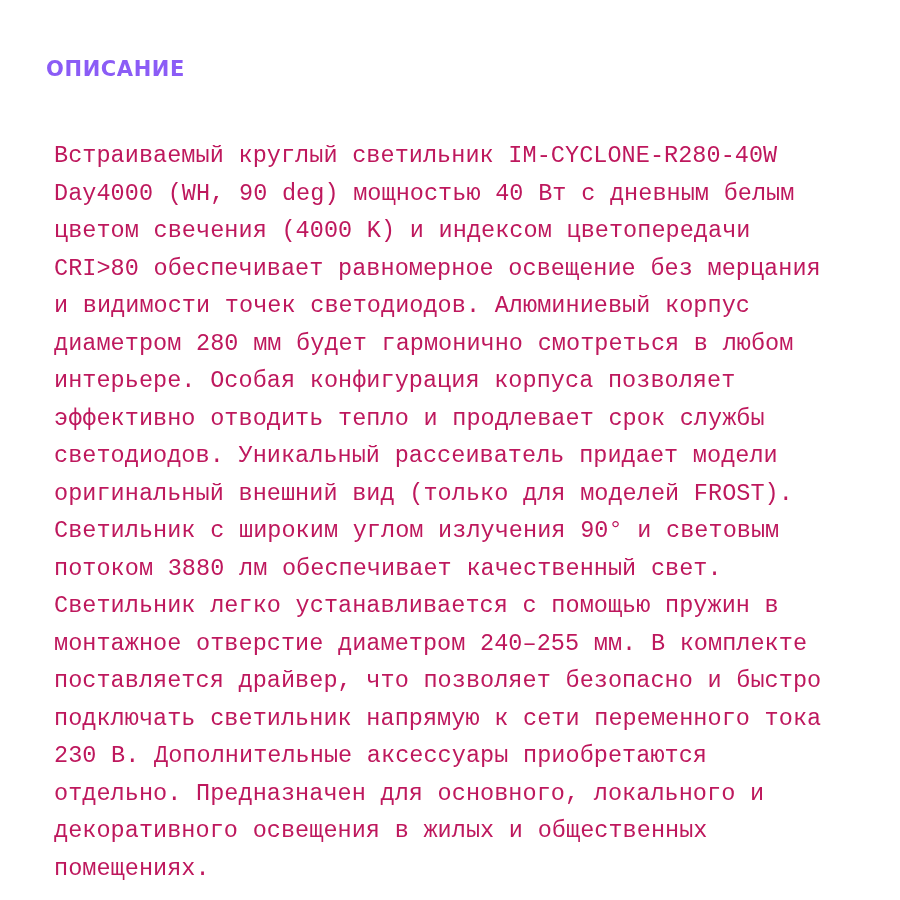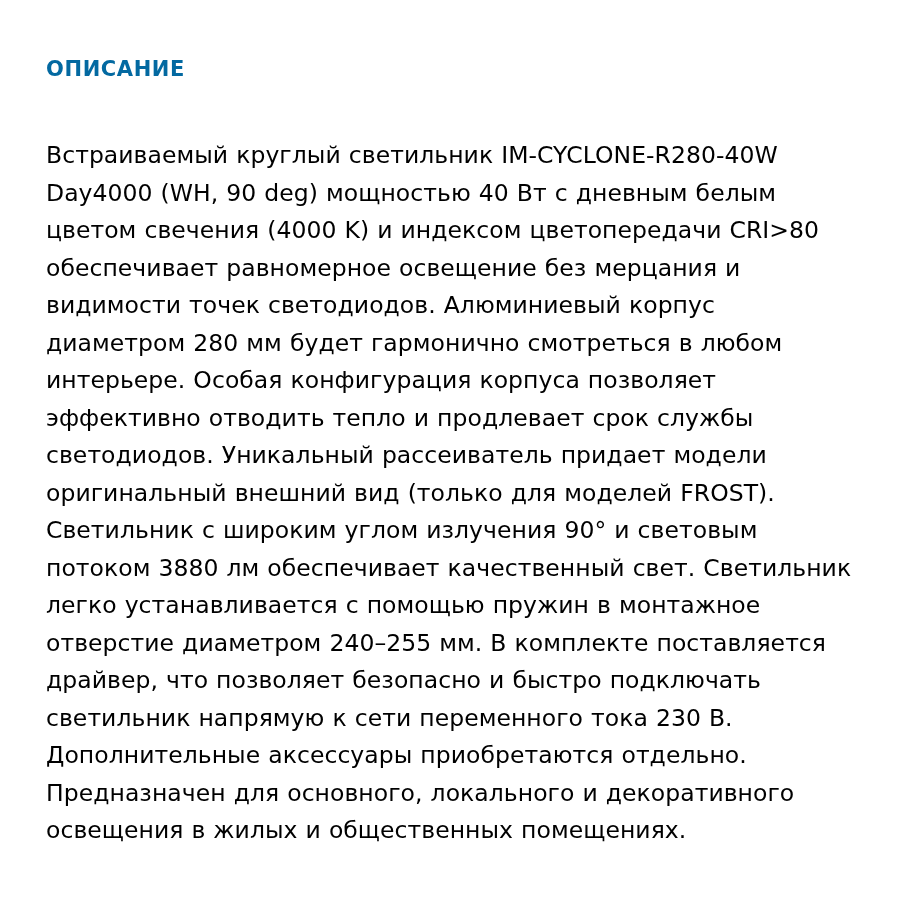--- a/index.html
+++ b/index.html
@@ -18,34 +18,35 @@
   .page {
     box-sizing: border-box;
     width: 900px;
     height: 900px;
     padding: 58px 44px 40px 46px;
   }
   .section-title {
     font-size: 21px;
     font-weight: 700;
     letter-spacing: 0.6px;
-    color: #0369a1;
+    color: #8b5cf6;
     margin: 0 0 56px 0;
     line-height: 1.1;
   }
   .description-body {
     font-size: 23.5px;
     line-height: 37.5px;
     font-weight: 400;
-    color: #000000;
+    color: #be185d;
     letter-spacing: 0.05px;
-    margin: 0;
+    margin: 8px;
     max-width: 830px;
     text-align: left;
     word-spacing: 0.5px;
+    font-family: Liberation Mono, monospace;
   }
 </style>
 </head>
 <body>
 
 <div class="page">
   <h2 class="section-title">ОПИСАНИЕ</h2>
   <p class="description-body">Встраиваемый круглый светильник IM-CYCLONE-R280-40W Day4000 (WH, 90 deg) мощностью 40 Вт с дневным белым цветом свечения (4000 K) и индексом цветопередачи CRI&gt;80 обеспечивает равномерное освещение без мерцания и видимости точек светодиодов. Алюминиевый корпус диаметром 280 мм будет гармонично смотреться в любом интерьере. Особая конфигурация корпуса позволяет эффективно отводить тепло и продлевает срок службы светодиодов. Уникальный рассеиватель придает модели оригинальный внешний вид (только для моделей FROST). Светильник с широким углом излучения 90° и световым потоком 3880 лм обеспечивает качественный свет. Светильник легко устанавливается с помощью пружин в монтажное отверстие диаметром 240–255 мм. В комплекте поставляется драйвер, что позволяет безопасно и быстро подключать светильник напрямую к сети переменного тока 230 В. Дополнительные аксессуары приобретаются отдельно. Предназначен для основного, локального и декоративного освещения в жилых и общественных помещениях.</p>
 </div>
 

